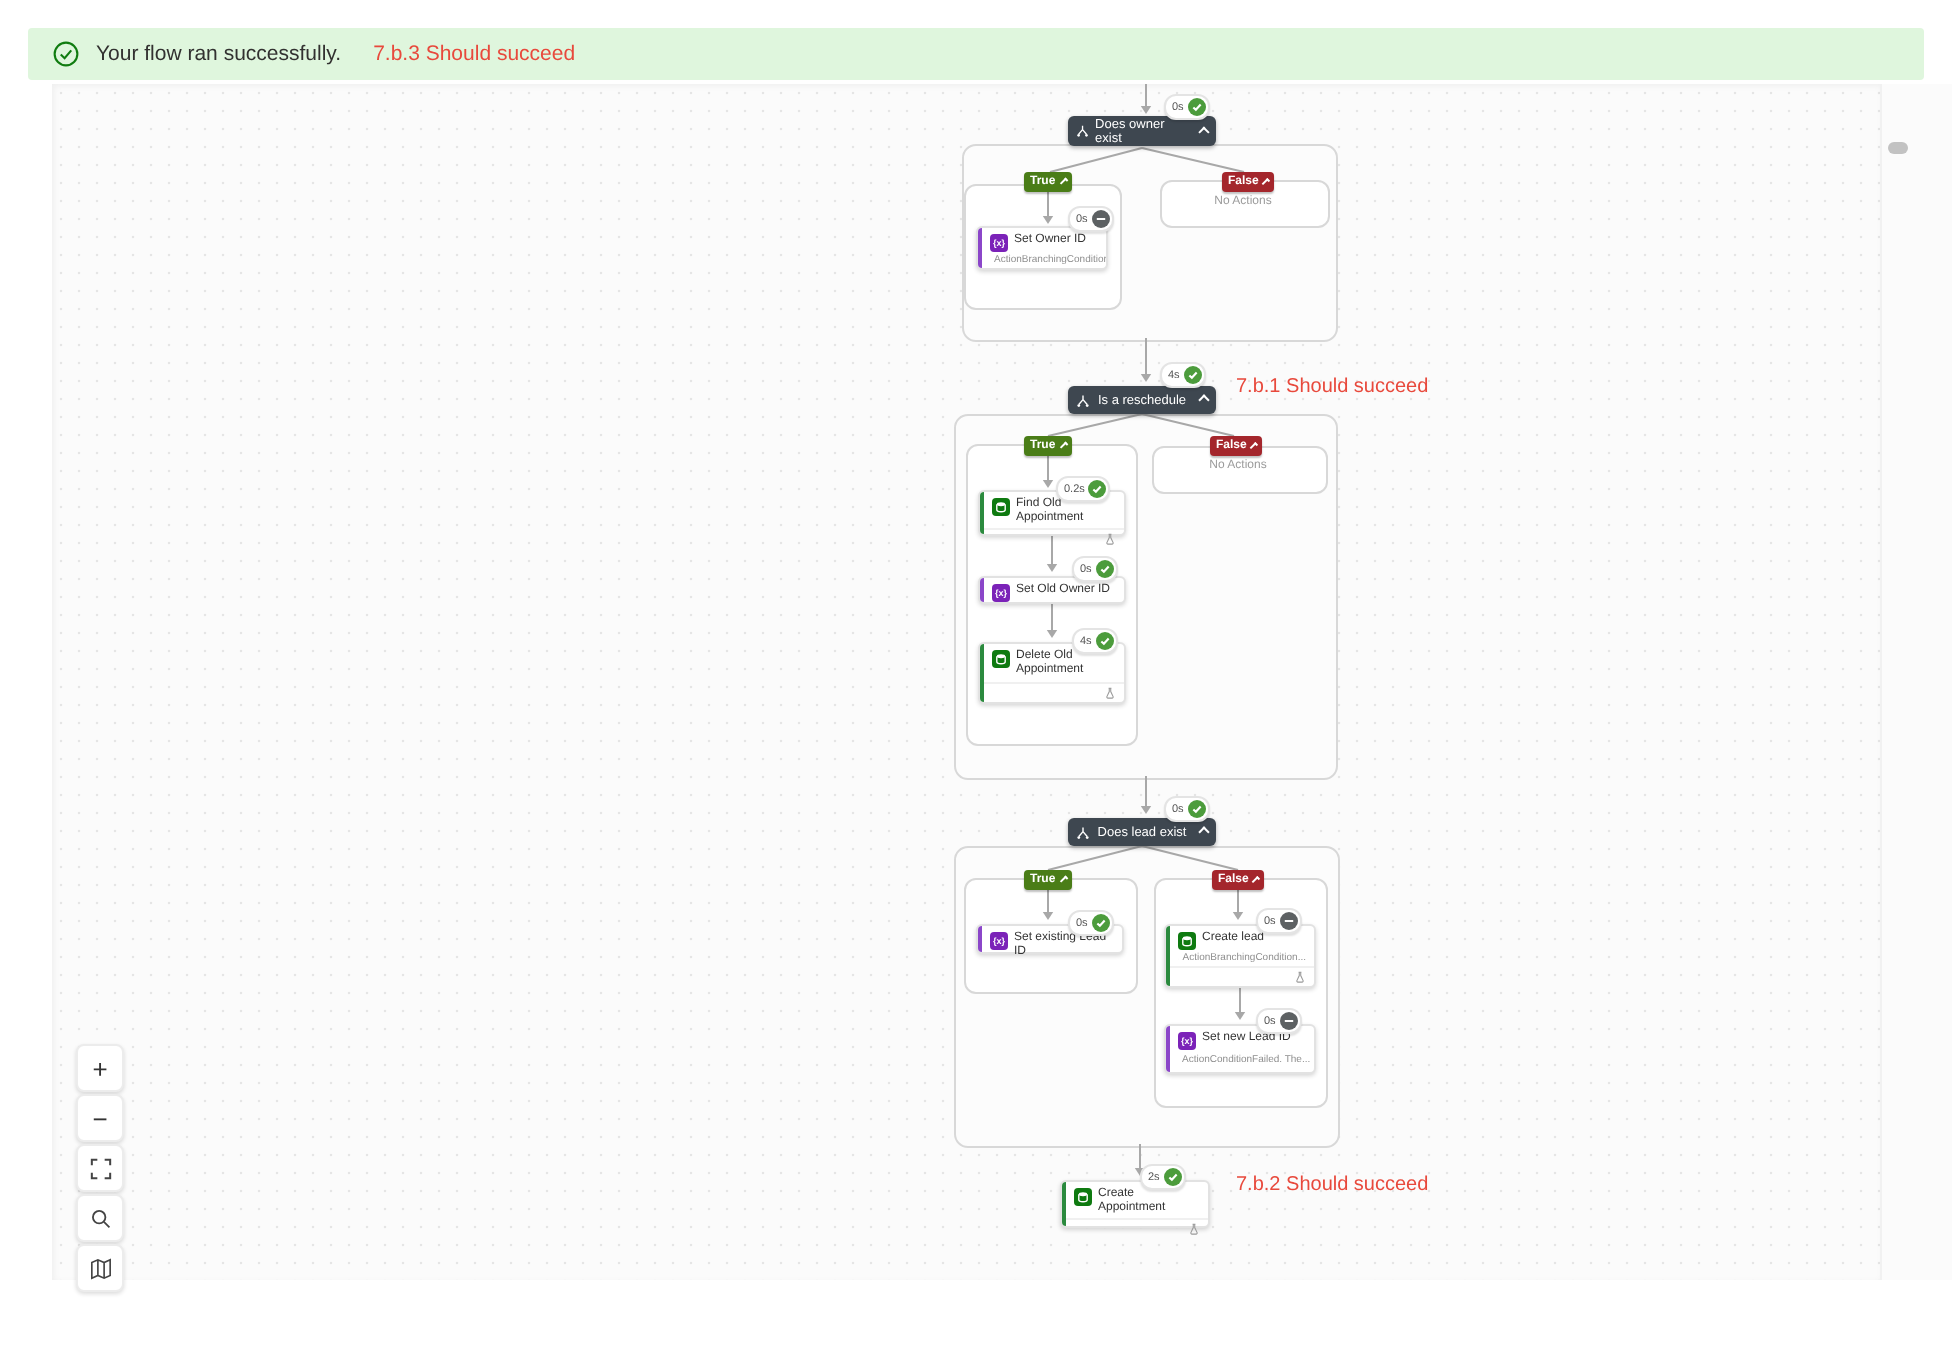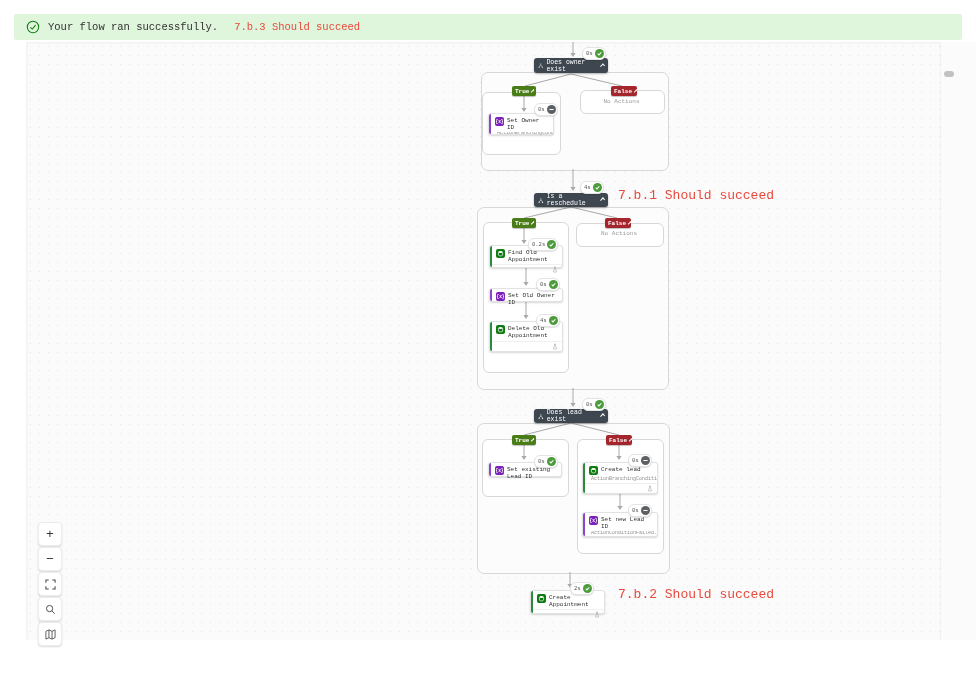--- a/index.html
+++ b/index.html
@@ -1,16 +1,16 @@
 <!DOCTYPE html>
 <html><head>
 <meta charset="utf-8">
 <style>
   html,body{margin:0;padding:0;background:#fff;}
-  .page{position:relative;width:976px;height:680px;font-family:Liberation Mono, monospace;overflow:hidden;background:#fff;}
+  .page{position:relative;width:976px;height:680px;font-family:Liberation Sans, sans-serif;overflow:hidden;background:#fff;}
 
   
   .banner{position:absolute;left:14px;top:14px;width:948px;height:26px;background:#dff6dd;border-radius:2px;
           display:flex;align-items:center;padding:0 12px;box-sizing:border-box;font-size:10.5px;color:#323130;}
   .banner svg{margin-right:8px;flex:0 0 auto;}
   .banner .ann-b{color:#e8493c;margin-left:16px;}
 
   
   .canvas{position:absolute;left:26px;top:42px;width:914px;height:598px;background-color:#fbfbfb;
           background-image:radial-gradient(circle,#e5e5e5 .7px,transparent .8px);background-size:9px 9px;
@@ -42,21 +42,21 @@
   .icon-sq.green{background:#0e7a10;}
   .vx{color:#fff;font-size:4.5px;font-weight:bold;}
   .note{display:flex;align-items:center;gap:2px;padding:1px 4px 2px 6px;font-size:5px;color:#8f8f8f;white-space:nowrap;overflow:hidden;}
   .cfoot{margin-top:auto;border-top:1px solid #f0f0f0;display:flex;justify-content:flex-end;padding:1px 4px 1px 0;}
 
   .chip{position:absolute;display:flex;align-items:center;gap:2px;background:#fff;border:1px solid #e4e4e4;border-radius:6px;
         padding:0 1px 0 3px;height:11px;font-size:5.5px;color:#555;z-index:5;box-shadow:0 1px 1px rgba(0,0,0,.12);}
   .dot{width:9px;height:9px;border-radius:50%;display:flex;align-items:center;justify-content:center;}
   .dot.ok{background:#4c9c3c;}
   .dot.skip{background:#5d6163;}
-  .ann{position:absolute;color:#e8493c;font-size:13px;z-index:5;white-space:nowrap;}
+  .ann{position:absolute;color:#e8493c;font-size:10px;z-index:5;white-space:nowrap;}
 
   
   .toolbar{position:absolute;left:38px;top:522px;display:flex;flex-direction:column;gap:1px;z-index:6;}
   .tbtn{width:24px;height:24px;background:#fff;border:1px solid #ececec;border-radius:4px;box-shadow:0 1px 2px rgba(0,0,0,.14);
         display:flex;align-items:center;justify-content:center;font-size:13px;color:#333;cursor:pointer;box-sizing:border-box;}
 </style>
 </head>
 <body>
 
 <div class="page">

